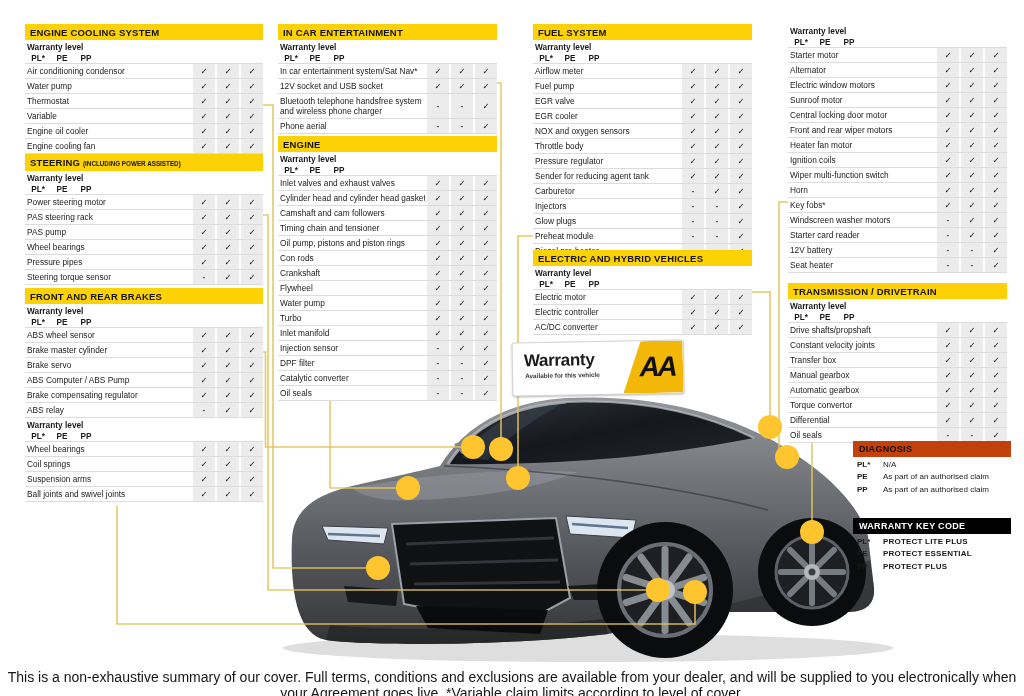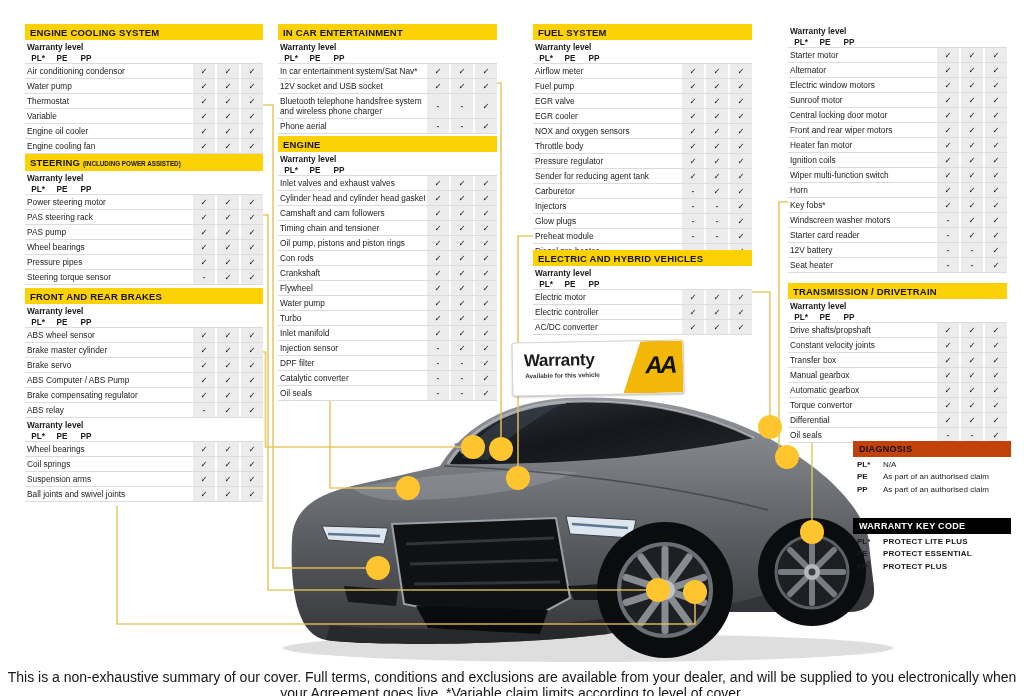--- a/index.html
+++ b/index.html
@@ -54,21 +54,21 @@
   
   .sign{position:absolute;left:512px;top:341px;width:170px;height:52px;background:#fff;
         border:1px solid #d4d4d4;border-radius:3px;transform:rotate(-1deg);z-index:3;
         box-shadow:0 1px 2px rgba(0,0,0,.25);}
   .sign-title{position:absolute;left:11px;top:8px;font-weight:bold;font-size:17px;
               letter-spacing:-.3px;color:#1b1b1b;}
   .sign-sub{position:absolute;left:12px;top:29px;font-size:6.4px;font-weight:bold;color:#3a3a3a;}
   .sign-aa{position:absolute;right:0;top:0;bottom:0;width:60px;background:var(--sign,#F2B707);
            clip-path:polygon(30% 0,100% 0,100% 100%,0 100%);border-radius:0 3px 3px 0;}
   .sign-aa span{position:absolute;right:8px;top:10px;font-weight:bold;font-style:italic;
-                font-size:24px;letter-spacing:-2.5px;color:#111;}
+                font-size:28px;letter-spacing:-2.5px;color:#111;}
 </style>
 </head>
 <body>
 
 <div id="stage" style="--yellow: #FDD205; --sign: #F2B707; --dot: #FFC52F; --line: #E3C45A;">
 
   <svg id="car" width="648" height="320" viewBox="0 0 648 320">
     <defs>
       <linearGradient id="gBody" x1="0" y1="0" x2="0" y2="1">
         <stop offset="0" stop-color="#94979c"></stop>

